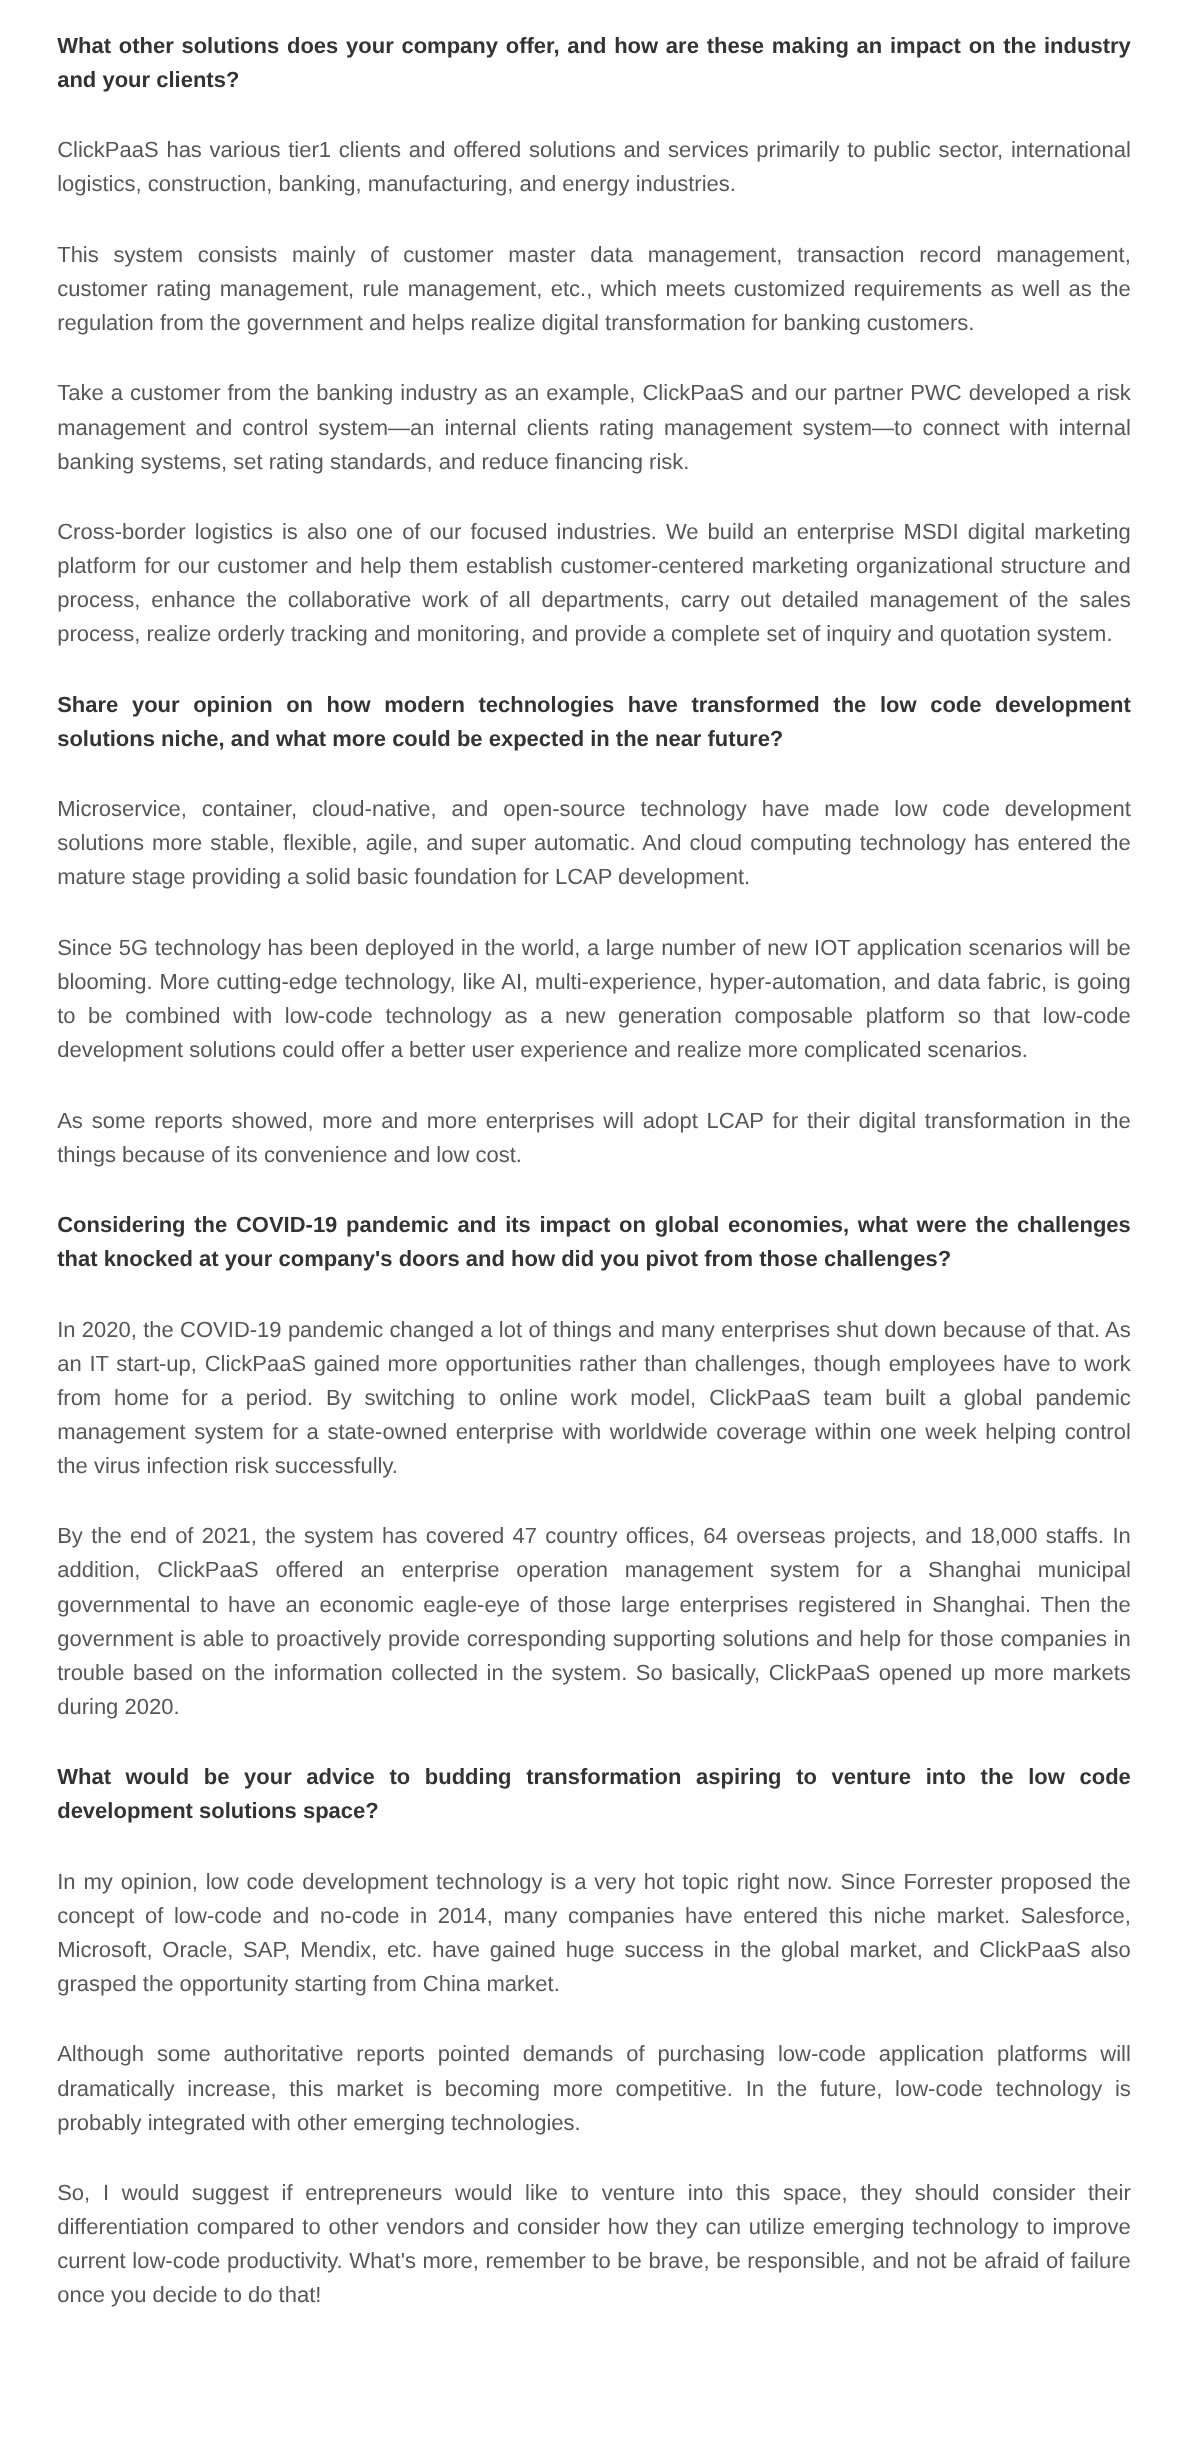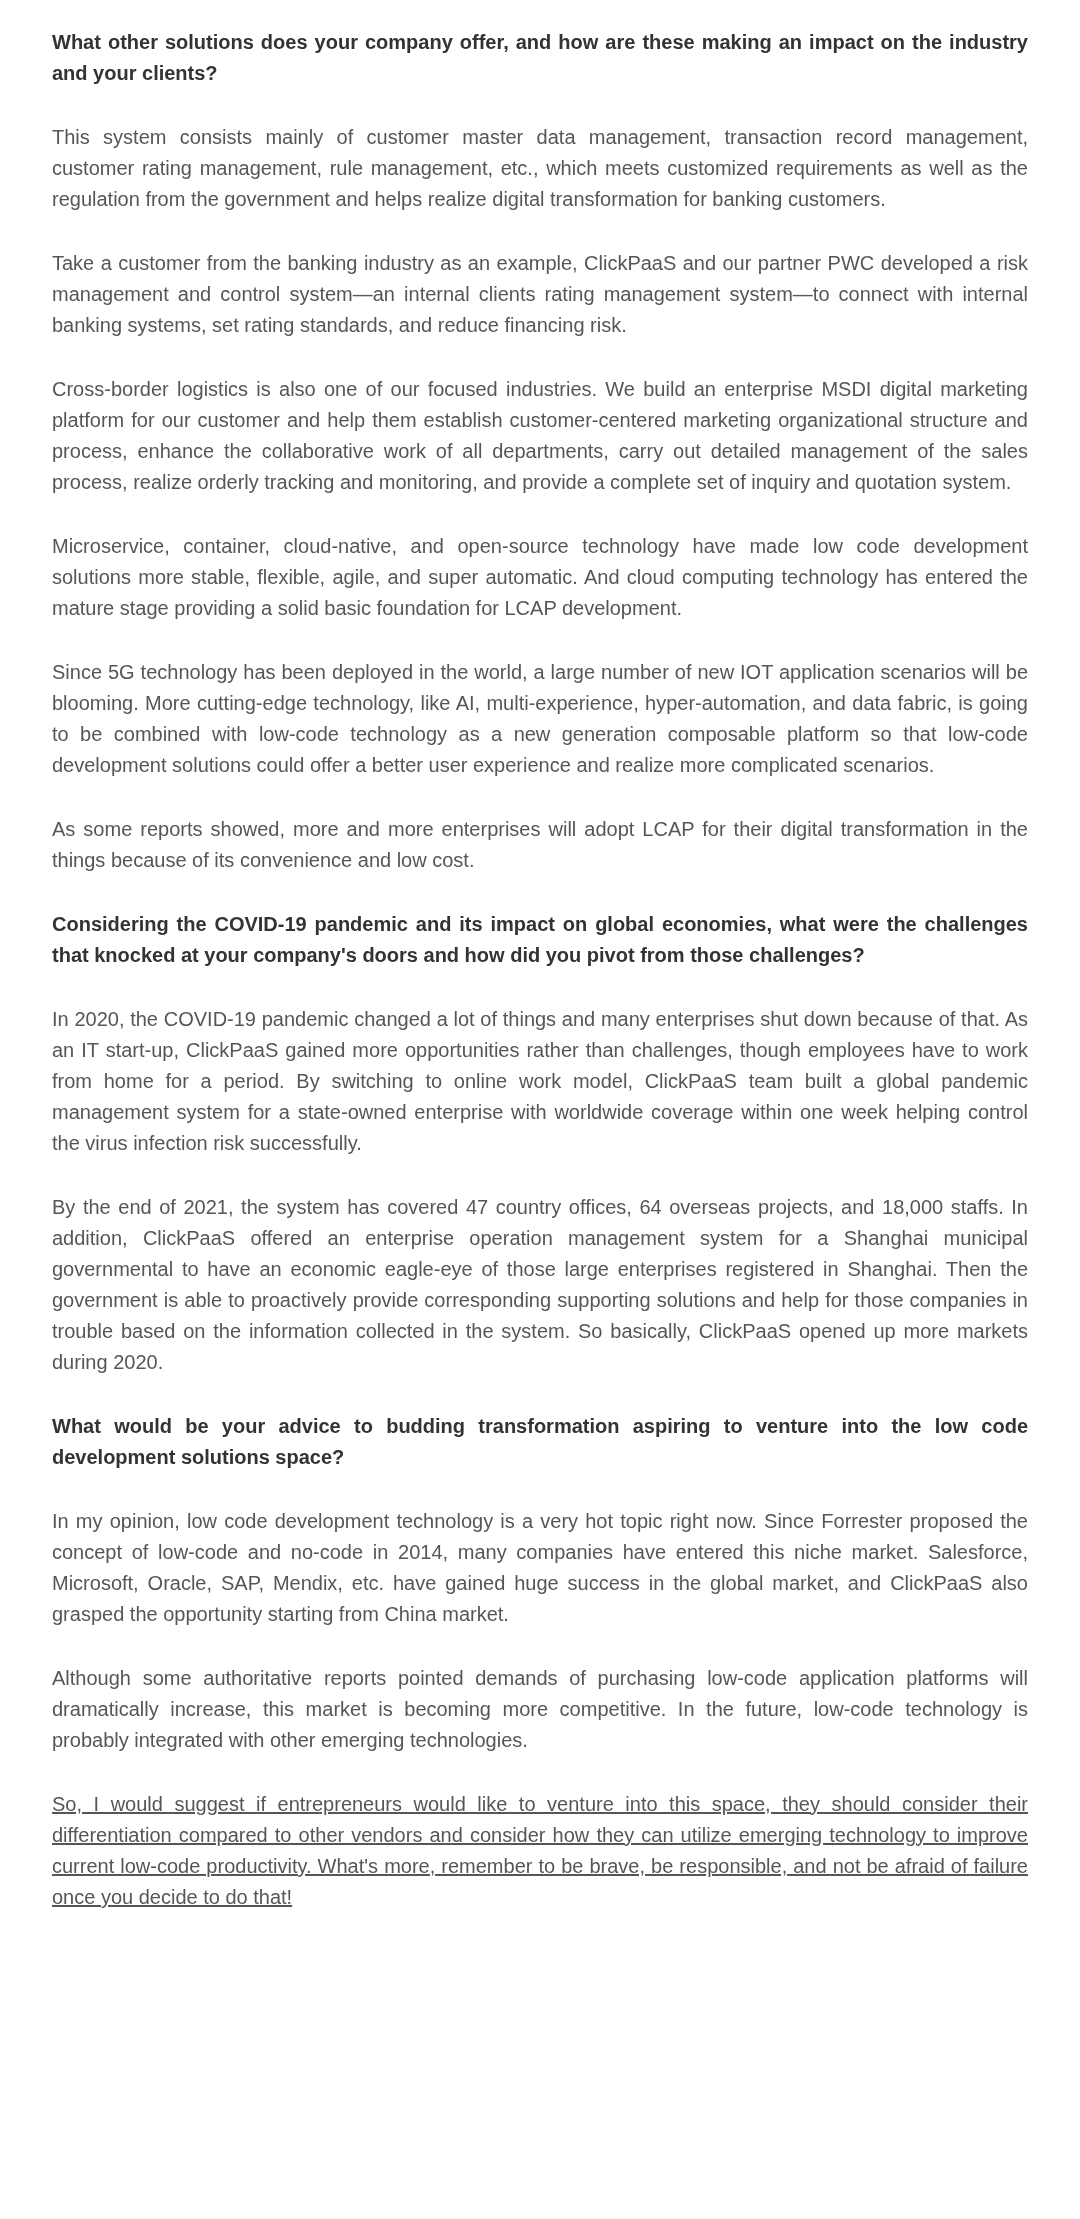--- a/index.html
+++ b/index.html
@@ -20,38 +20,39 @@
     font-size: 20px;
     line-height: 31px;
     color: #565656;
     text-align: justify;
   }
   .article-page p {
     margin: 0 0 33px 0;
   }
   .article-page p:last-child {
     margin-bottom: 0;
-    text-decoration: underline;
   }
   .question {
     font-weight: bold;
     color: #333333;
   }
   .answer {
     font-weight: normal;
   }
 </style>
 </head>
 <body>
 
 <div class="article-page">
   <p class="question">What other solutions does your company offer, and how are these making an impact on the industry and your clients?</p>
+  <p class="answer">ClickPaaS has various tier1 clients and offered solutions and services primarily to public sector, international logistics, construction, banking, manufacturing, and energy industries.</p>
   <p class="answer">This system consists mainly of customer master data management, transaction record management, customer rating management, rule management, etc., which meets customized requirements as well as the regulation from the government and helps realize digital transformation for banking customers.</p>
   <p class="answer">Take a customer from the banking industry as an example, ClickPaaS and our partner PWC developed a risk management and control system—an internal clients rating management system—to connect with internal banking systems, set rating standards, and reduce financing risk.</p>
   <p class="answer">Cross-border logistics is also one of our focused industries. We build an enterprise MSDI digital marketing platform for our customer and help them establish customer-centered marketing organizational structure and process, enhance the collaborative work of all departments, carry out detailed management of the sales process, realize orderly tracking and monitoring, and provide a complete set of inquiry and quotation system.</p>
+  <p class="question">Share your opinion on how modern technologies have transformed the low code development solutions niche, and what more could be expected in the near future?</p>
   <p class="answer">Microservice, container, cloud-native, and open-source technology have made low code development solutions more stable, flexible, agile, and super automatic. And cloud computing technology has entered the mature stage providing a solid basic foundation for LCAP development.</p>
   <p class="answer">Since 5G technology has been deployed in the world, a large number of new IOT application scenarios will be blooming. More cutting-edge technology, like AI, multi-experience, hyper-automation, and data fabric, is going to be combined with low-code technology as a new generation composable platform so that low-code development solutions could offer a better user experience and realize more complicated scenarios.</p>
   <p class="answer">As some reports showed, more and more enterprises will adopt LCAP for their digital transformation in the things because of its convenience and low cost.</p>
   <p class="question">Considering the COVID-19 pandemic and its impact on global economies, what were the challenges that knocked at your company's doors and how did you pivot from those challenges?</p>
   <p class="answer">In 2020, the COVID-19 pandemic changed a lot of things and many enterprises shut down because of that. As an IT start-up, ClickPaaS gained more opportunities rather than challenges, though employees have to work from home for a period. By switching to online work model, ClickPaaS team built a global pandemic management system for a state-owned enterprise with worldwide coverage within one week helping control the virus infection risk successfully.</p>
   <p class="answer">By the end of 2021, the system has covered 47 country offices, 64 overseas projects, and 18,000 staffs. In addition, ClickPaaS offered an enterprise operation management system for a Shanghai municipal governmental to have an economic eagle-eye of those large enterprises registered in Shanghai. Then the government is able to proactively provide corresponding supporting solutions and help for those companies in trouble based on the information collected in the system. So basically, ClickPaaS opened up more markets during 2020.</p>
   <p class="question">What would be your advice to budding transformation aspiring to venture into the low code development solutions space?</p>
   <p class="answer">In my opinion, low code development technology is a very hot topic right now. Since Forrester proposed the concept of low-code and no-code in 2014, many companies have entered this niche market. Salesforce, Microsoft, Oracle, SAP, Mendix, etc. have gained huge success in the global market, and ClickPaaS also grasped the opportunity starting from China market.</p>
   <p class="answer">Although some authoritative reports pointed demands of purchasing low-code application platforms will dramatically increase, this market is becoming more competitive. In the future, low-code technology is probably integrated with other emerging technologies.</p>
   <p class="answer">So, I would suggest if entrepreneurs would like to venture into this space, they should consider their differentiation compared to other vendors and consider how they can utilize emerging technology to improve current low-code productivity. What's more, remember to be brave, be responsible, and not be afraid of failure once you decide to do that!</p>

